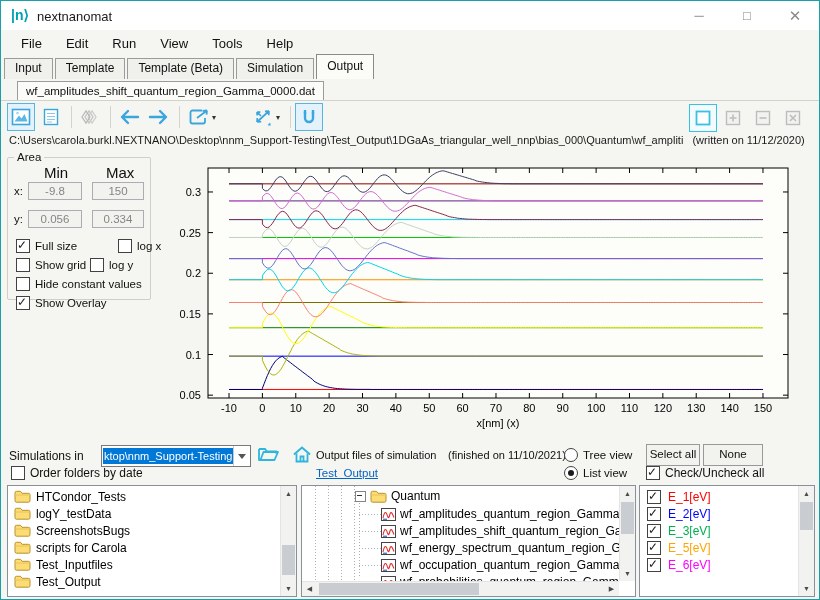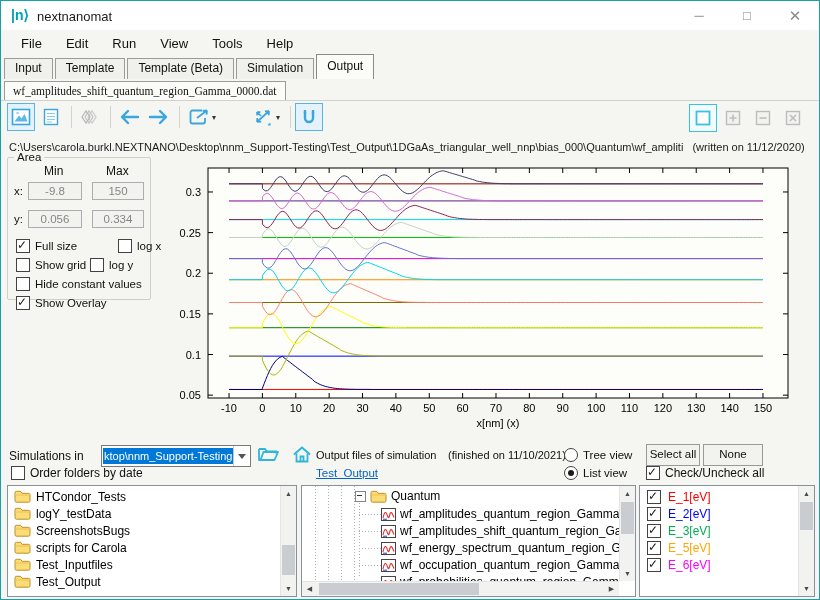--- a/index.html
+++ b/index.html
@@ -14,43 +14,43 @@
   .winbtn.min{right:104px;} .winbtn.max{right:56px;} .winbtn.close{right:8px;font-size:15px;}
 
   
   .menubar{position:absolute;left:0;top:29px;right:0;height:27px;display:flex;align-items:center;padding-left:8px;}
   .menu-item{font-size:13px;color:#111;padding:4px 12px;}
 
   
   .tabstrip{position:absolute;left:0;top:56px;right:0;height:22px;padding-left:3px;display:flex;align-items:flex-end;}
   .tab{font-size:12px;color:#111;background:#f0f0ec;border:1px solid #9b9b9b;border-bottom:none;padding:2px 10px 3px 10px;margin-right:2px;height:15px;}
   .tab.active{background:#fbfbf8;position:relative;padding-top:4px;height:17px;z-index:3;border-color:#8a8a8a;}
-  .docrow{position:absolute;left:0;top:78px;right:0;height:21px;border-bottom:1px solid #d2d2ca;padding-left:3px;display:flex;align-items:flex-end;font-family:Liberation Serif, serif;}
+  .docrow{position:absolute;left:0;top:78px;right:0;height:21px;border-bottom:1px solid #d2d2ca;padding-left:16px;display:flex;align-items:flex-end;}
   .doctab{font-size:11.5px;color:#111;background:#fbfbf8;border:1px solid #9b9b9b;border-bottom:none;padding:3px 8px 3px 8px;}
 
   
   .toolbar{position:absolute;left:0;top:101px;right:0;height:30px;display:flex;align-items:center;padding-left:6px;}
   .tbtn{width:26px;height:26px;display:flex;align-items:center;justify-content:center;margin-right:2px;border:1px solid transparent;}
   .tbtn.toggled{border:1px solid #58b5e2;background:#e4f2fb;}
   .tbtn.toggled2{border:1px solid #35c3e0;background:#f4fbfe;}
   .tbtn.wide{width:34px;}
   .tsep{width:1px;height:22px;background:#d4d4cd;margin:0 4px;}
   .tspace{width:26px;}
   .tright{position:absolute;right:10px;top:2px;display:flex;}
   .caret{font-size:8px;color:#333;margin-left:2px;}
 
   
-  .pathbar{position:absolute;left:8px;top:133px;right:4px;height:15px;font-size:11px;color:#1a1a1a;white-space:nowrap;overflow:hidden;margin-top:7px;}
+  .pathbar{position:absolute;left:8px;top:133px;right:4px;height:15px;font-size:11px;color:#1a1a1a;white-space:nowrap;overflow:hidden;}
 
   
   .gbox{position:absolute;border:1px solid #cfcfc5;border-radius:2px;}
   .gbox .gtitle{position:absolute;left:6px;top:-7px;background:#f5f5f1;padding:0 3px;font-size:11.5px;color:#101010;}
   #areaPanel{left:6px;top:156px;width:142px;height:141px;}
   #stylePanel{left:6px;top:306px;width:142px;height:54px;}
-  .colhdr{position:absolute;top:6px;font-size:12px;color:#101010;}
+  .colhdr{position:absolute;top:6px;font-size:15px;color:#101010;}
   .axlbl{position:absolute;font-size:11.5px;color:#101010;}
   .tbox{position:absolute;width:52px;height:16px;border:1px solid #abadb3;background:#f2f2ee;color:#858585;font-size:11.5px;text-align:center;line-height:16px;}
   .cbrow{position:absolute;display:flex;align-items:center;font-size:11.5px;color:#101010;white-space:nowrap;}
   .cb{width:12px;height:12px;border:1px solid #424242;background:#fff;margin-right:5px;flex:none;position:relative;}
   .cb.checked::after{content:"✓";position:absolute;left:0px;top:-2px;font-size:12px;color:#222;}
   .rb{width:12px;height:12px;border:1px solid #424242;background:#fff;border-radius:50%;margin-right:5px;flex:none;position:relative;}
   .rb.sel::after{content:"";position:absolute;left:3px;top:3px;width:6px;height:6px;border-radius:50%;background:#1a1a1a;}
 
   
   #chartWrap{position:absolute;left:150px;top:157px;width:666px;height:283px;}

